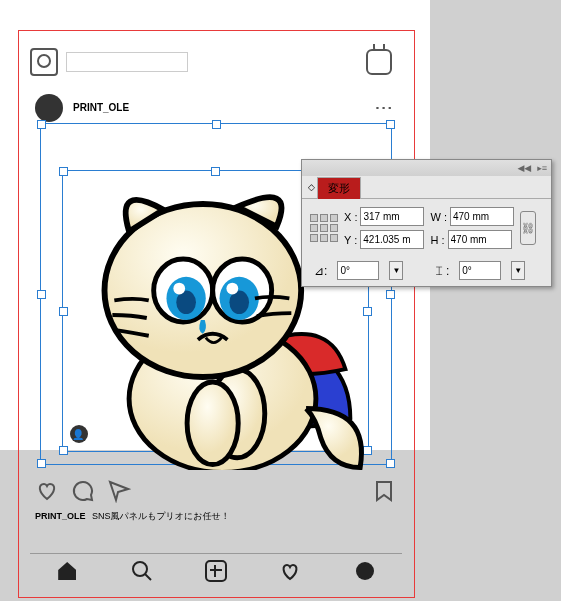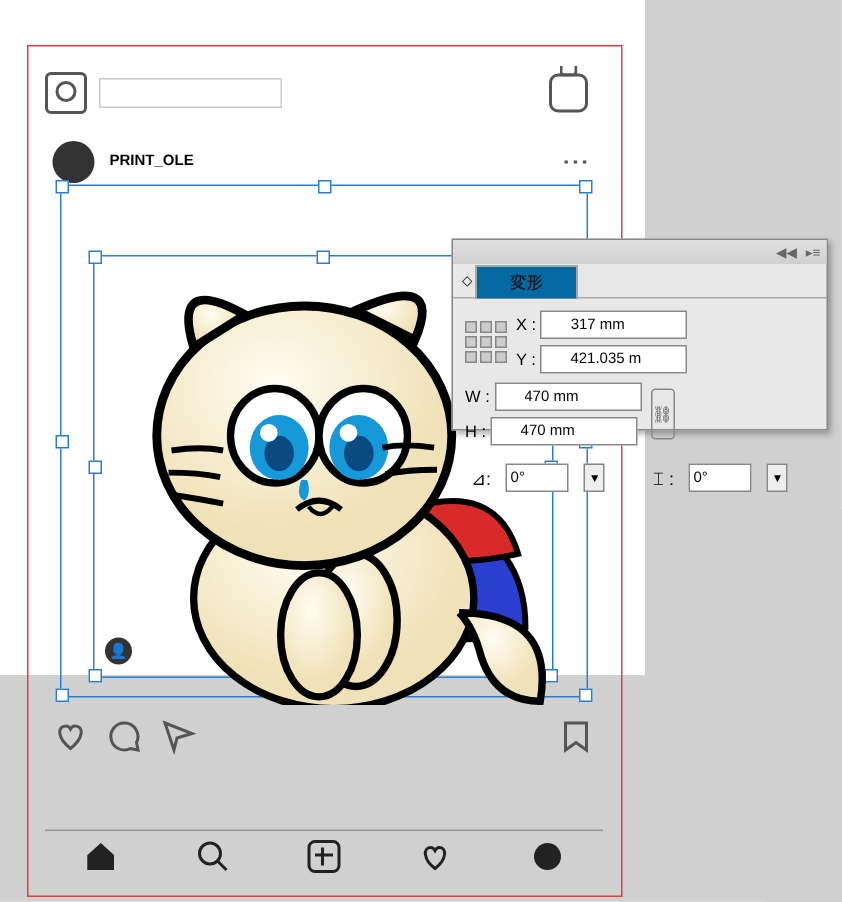--- a/index.html
+++ b/index.html
@@ -33,26 +33,26 @@
   .bottombar .bico{width:22px;height:22px;display:flex;align-items:center;justify-content:center}
   .homefill{width:18px;height:18px;background:#222;clip-path:polygon(50% 0,100% 45%,100% 100%,0 100%,0 45%)}
   .dotfill{width:18px;height:18px;background:#222;border-radius:50%}
   .plusbox{width:18px;height:18px;border:2px solid #222;border-radius:5px;position:relative}
   .plusbox::before{content:'';position:absolute;left:3px;top:7px;width:12px;height:2px;background:#222}
   .plusbox::after{content:'';position:absolute;top:3px;left:7px;height:12px;width:2px;background:#222}
   
   .panel{position:absolute;left:301px;top:159px;width:249px;height:126px;background:#e8e8e8;border:1px solid #888;box-shadow:2px 2px 4px rgba(0,0,0,.3)}
   .panel-top{height:16px;background:linear-gradient(#e0e0e0,#d0d0d0);display:flex;align-items:center;justify-content:flex-end;padding:0 4px;gap:6px;font-size:9px;color:#666}
   .panel-tabs{height:22px;display:flex;align-items:flex-end;padding-left:6px;border-bottom:1px solid #aaa}
-  .tab{background:#0369a1;border:1px solid #aaa;border-bottom:none;padding:3px 22px;font-size:11px;position:relative;top:1px}
+  .tab{background:#b91c1c;border:1px solid #aaa;border-bottom:none;padding:3px 10px;font-size:11px;position:relative;top:1px}
   .panel-body{padding:8px 8px;display:flex;align-items:center;gap:6px;flex-wrap:wrap}
   .ref{width:28px;height:28px;display:grid;grid-template-columns:repeat(3,1fr);grid-template-rows:repeat(3,1fr);gap:2px}
   .ref span{background:#ccc;border:1px solid #888}
   .fld{display:flex;align-items:center;gap:3px;font-size:11px}
-  .fld input{width:58px;height:17px;border:1px solid #888;padding:0 19px;font-size:10px;background:#fff}
+  .fld input{width:58px;height:17px;border:1px solid #888;padding:0 2px;font-size:10px;background:#fff}
   .link{width:14px;height:32px;border:1px solid #888;border-radius:3px;display:flex;align-items:center;justify-content:center;font-size:11px;color:#555}
   .angle-row{display:flex;align-items:center;gap:10px;padding:4px 12px}
   .angle-row .tri{font-size:12px}
   .angle-row input{width:36px;height:17px;border:1px solid #888;font-size:10px;padding:0 2px;background:#fff}
   .angle-row .dd{width:12px;height:17px;border:1px solid #888;background:#eee;display:flex;align-items:center;justify-content:center;font-size:8px}
 </style>
 </head>
 <body>
 
 <div class="stage">
@@ -159,20 +159,24 @@
         </svg>
     </span>
     <span class="spacer"></span>
     <span class="bkmk">
       <svg width="22" height="24">
           <path d="M4 3 H18 V21 L11 16 L4 21 Z" fill="none" stroke="#555" stroke-width="2"></path>
         </svg>
     </span>
   </div>
 
+  <div class="caption">
+    <b>PRINT_OLE</b>
+    <span>SNS風パネルもプリオにお任せ！</span>
+  </div>
 
   <div class="bottombar">
     <span class="bico">
         <span class="homefill"></span>
       </span>
     <span class="bico">
       <svg width="22" height="22">
           <circle cx="9" cy="9" r="7" fill="none" stroke="#222" stroke-width="2"></circle>
           <line x1="14" y1="14" x2="20" y2="20" stroke="#222" stroke-width="2"></line>
         </svg>

